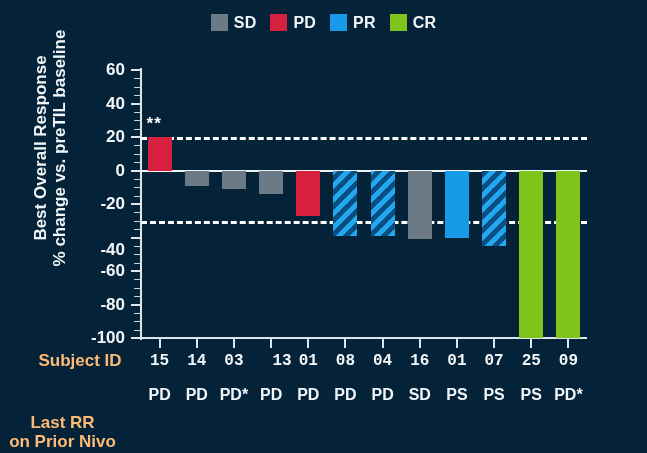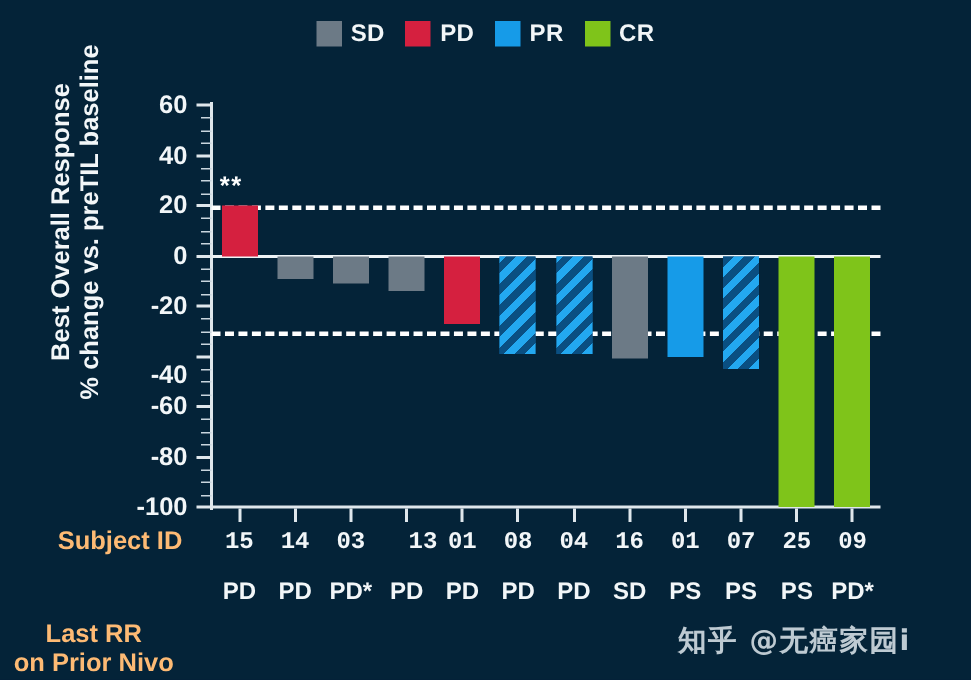--- a/index.html
+++ b/index.html
@@ -293,21 +293,20 @@
     </div>
 
   <div id="annotation-stars" style="left: 146.583px; top: 115px;">**</div>
 
   <div id="subject-id-label" class="row-label">Subject  ID</div>
   <div id="last-rr-label" class="row-label">
     <div>Last RR</div>
     <div>on Prior Nivo</div>
   </div>
 
-  <div id="watermark">知乎 @无癌家园i</div>
 
 <div class="ytick-major" style="top: 69px;"></div>
     <div class="ytick-major" style="top: 102.5px;"></div>
     <div class="ytick-major" style="top: 136px;"></div>
     <div class="ytick-major" style="top: 169.5px;"></div>
     <div class="ytick-major" style="top: 203px;"></div>
     <div class="ytick-major" style="top: 236.5px;"></div>
     <div class="ytick-major" style="top: 270px;"></div>
     <div class="ytick-major" style="top: 303.5px;"></div>
     <div class="ytick-major" style="top: 337px;"></div>

